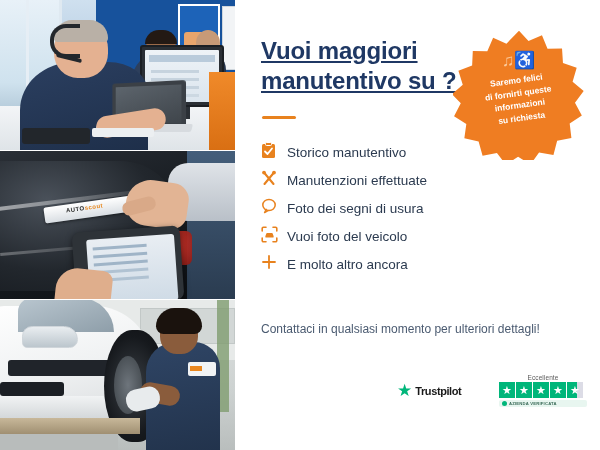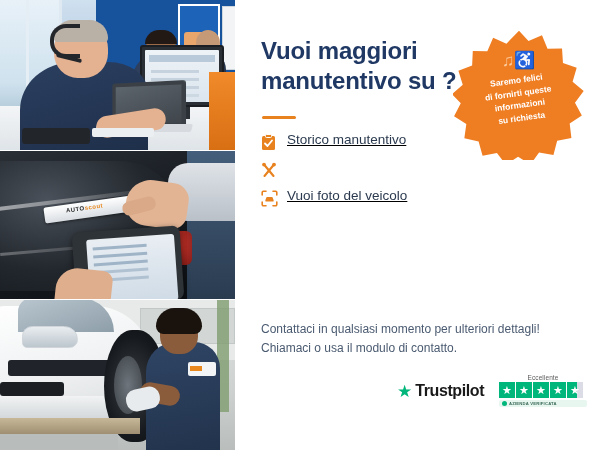--- a/index.html
+++ b/index.html
@@ -144,47 +144,47 @@
   .p3-badge:after{content:"";position:absolute;left:2px;top:4px;width:12px;height:5px;background:#e9871f;}
   .p3-glove { position:absolute; left:126px; top:88px; width:34px; height:22px;
     background:#e8ebed; border-radius:10px; transform:rotate(-12deg);}
   .p3-arm { position:absolute; left:140px; top:84px; width:40px; height:20px;
     background:#8a5c3c; border-radius:10px; transform: rotate(10deg);}
 
   
   .content { position:absolute; left:235px; top:0; width:365px; height:450px; background:#fff; }
 
   .heading { position:absolute; left:26px; top:36px; width:230px;
-    font-size:24px; line-height:30px; font-weight:bold; color:#1f3864; letter-spacing:-.2px; }
+    font-size:24px; line-height:30px; font-weight:bold; color:#1f3864; letter-spacing:-.2px;text-decoration:underline; }
   .heading-rule { position:absolute; left:27px; top:116px; width:34px; height:3px;
     background:#e8821e; border-radius:2px; }
 
   
   .badge-wrap { position:absolute; left:218px; top:28px; width:132px; height:132px; }
   .badge-svg { position:absolute; inset:0; }
   .badge-icon { position:absolute; left:0; right:0; top:24px; text-align:center;
     font-size:17px; color:#fbc99a; line-height:1; }
   .badge-text { position:absolute; left:16px; right:16px; top:46px;
     text-align:center; color:#ffffff; font-size:8.5px; font-weight:bold;
     line-height:12.5px; transform: rotate(-8deg); }
 
   .list { position:absolute; left:26px; top:132px; width:250px; }
-  .list-item { position:relative; height:28px; display:flex; align-items:flex-start;text-decoration:underline; }
+  .list-item { position:relative; height:28px; display:flex; align-items:flex-end; }
   .li-icon { width:26px; height:20px; display:flex; align-items:center; justify-content:flex-start; color:#e8821e; flex:none; }
   .li-label { font-size:13.5px; color:#2b3a4f; }
 
   .phone { position:absolute; left:26px; top:295px; font-size:14.5px; font-weight:bold; color:#1f3864; }
   .para { position:absolute; left:26px; top:320px; width:320px;
     font-size:12px; line-height:19px; color:#4a5a70; }
 
   
   .tp { position:absolute; left:162px; top:374px; width:190px; height:46px; }
   .tp-left { position:absolute; left:0; top:8px; display:flex; align-items:center; gap:3px; }
   .tp-star-logo { color:#00b67a; font-size:17px; line-height:1; }
-  .tp-word { font-size:16px; font-weight:bold; color:#191919; letter-spacing:-.4px; }
+  .tp-word { font-size:11px; font-weight:bold; color:#191919; letter-spacing:-.4px; }
   .tp-right { position:absolute; right:0; top:0; width:88px; }
   .tp-excellent { font-size:6.5px; color:#5b5b5b; text-align:center; margin-bottom:1px; letter-spacing:.1px;}
   .tp-stars { display:flex; gap:1px; }
   .tp-box { width:16px; height:16px; background:#00b67a; display:flex; align-items:center; justify-content:center; }
   .tp-box.half { background:#dcdce6; position:relative; overflow:hidden; }
   .tp-box.half:before{ content:""; position:absolute; left:0; top:0; width:60%; height:100%; background:#00b67a; }
   .tp-box span { color:#fff; font-size:11px; line-height:1; position:relative; z-index:2; }
   .tp-verified { margin-top:2px; background:#e8f6f0; border-radius:2px; padding:1px 3px;
     display:flex; align-items:center; gap:2px; }
   .tp-verified .vi { width:5px; height:5px; border-radius:50%; background:#00b67a; flex:none;}
@@ -307,46 +307,66 @@
         <span class="li-icon">
           <svg width="16" height="17" viewBox="0 0 16 17">
             <g stroke="#e8821e" stroke-width="2.1" stroke-linecap="round" fill="none">
               <path d="M3 2.5 L12.5 14"></path>
               <path d="M13 2.5 L3.5 14"></path>
             </g>
             <circle cx="3" cy="2.6" r="1.9" fill="#e8821e"></circle>
             <circle cx="13" cy="2.6" r="1.9" fill="#e8821e"></circle>
           </svg>
         </span>
-      </div>
-
+        <span class="li-label">Manutenzioni effettuate</span>
+      </div>
+
+      <div class="list-item">
+        <span class="li-icon">
+          <svg width="16" height="16" viewBox="0 0 16 16">
+            <ellipse cx="8" cy="7" rx="6.2" ry="5.6" fill="none" stroke="#e8821e" stroke-width="1.5"></ellipse>
+            <path d="M5.2 11.4 L3.6 14.6 L7 12.6" fill="none" stroke="#e8821e" stroke-width="1.5" stroke-linecap="round" stroke-linejoin="round"></path>
+          </svg>
+        </span>
+        <span class="li-label">Foto dei segni di usura</span>
+      </div>
 
       <div class="list-item">
         <span class="li-icon">
           <svg width="17" height="17" viewBox="0 0 17 17">
             <g stroke="#e8821e" stroke-width="1.6" fill="none" stroke-linecap="round">
               <path d="M1.2 5 V2.4 A1.2 1.2 0 0 1 2.4 1.2 H5"></path>
               <path d="M12 1.2 H14.6 A1.2 1.2 0 0 1 15.8 2.4 V5"></path>
               <path d="M15.8 12 V14.6 A1.2 1.2 0 0 1 14.6 15.8 H12"></path>
               <path d="M5 15.8 H2.4 A1.2 1.2 0 0 1 1.2 14.6 V12"></path>
             </g>
             <path d="M4.4 10.2 L5.3 7.6 A1 1 0 0 1 6.3 7 h4.4 a1 1 0 0 1 1 0.6 l0.9 2.6 z" fill="#e8821e"></path>
             <rect x="4.4" y="9.8" width="8.2" height="1.8" rx="0.6" fill="#e8821e"></rect>
           </svg>
         </span>
         <span class="li-label">Vuoi foto del veicolo</span>
       </div>
 
+      <div class="list-item">
+        <span class="li-icon">
+          <svg width="16" height="16" viewBox="0 0 16 16">
+            <g stroke="#e8821e" stroke-width="1.8" stroke-linecap="round">
+              <path d="M8 2 V14"></path>
+                <path d="M2 8 H14"></path>
+            </g>
+          </svg>
+        </span>
+        <span class="li-label">E molto altro ancora</span>
+      </div>
 
     </div>
 
 
     <div class="para">
       <div>Contattaci in qualsiasi momento per ulteriori dettagli!</div>
-      <div>Chiamaci o usa il modulo di contatto.</div>
     </div>
 
     <div class="tp">
       <div class="tp-left">
         <span class="tp-star-logo">★</span>
         <span class="tp-word">Trustpilot</span>
       </div>
       <div class="tp-right">
         <div class="tp-excellent">Eccellente</div>
         <div class="tp-stars">

